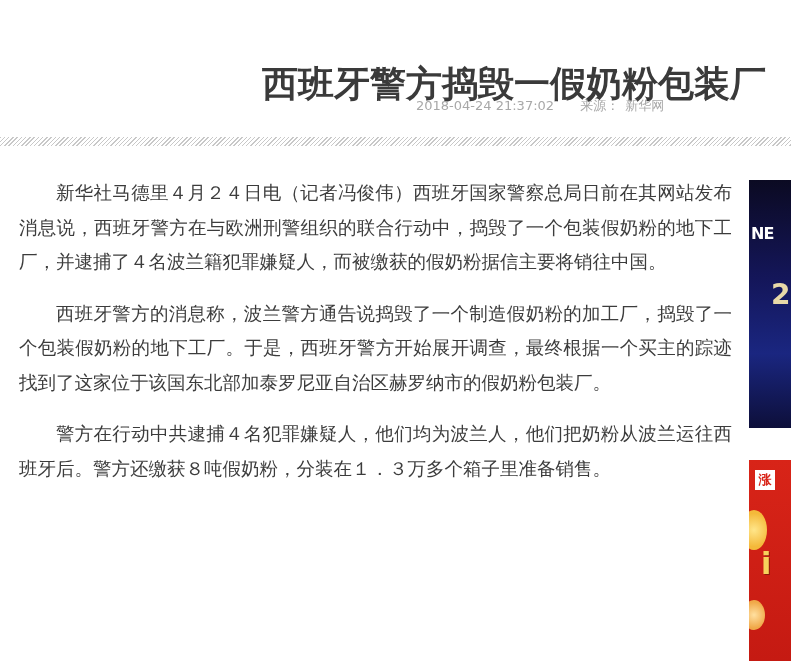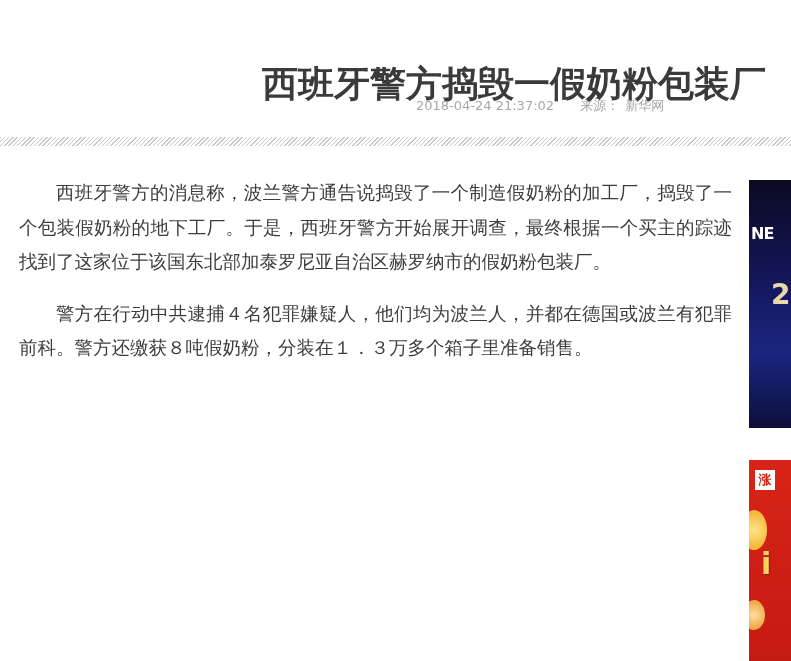--- a/index.html
+++ b/index.html
@@ -71,22 +71,23 @@
 <h1 class="title">西班牙警方捣毁一假奶粉包装厂</h1>
 
 <div class="meta">
   <span>2018-04-24 21:37:02</span>
   <span class="source-label">来源：</span><span class="source-value">新华网</span>
 </div>
 
 <div class="divider"></div>
 
 <div class="article">
+  <p>新华社马德里４月２４日电（记者冯俊伟）西班牙国家警察总局日前在其网站发布消息说，西班牙警方在与欧洲刑警组织的联合行动中，捣毁了一个包装假奶粉的地下工厂，并逮捕了４名波兰籍犯罪嫌疑人，而被缴获的假奶粉据信主要将销往中国。</p>
   <p>西班牙警方的消息称，波兰警方通告说捣毁了一个制造假奶粉的加工厂，捣毁了一个包装假奶粉的地下工厂。于是，西班牙警方开始展开调查，最终根据一个买主的踪迹找到了这家位于该国东北部加泰罗尼亚自治区赫罗纳市的假奶粉包装厂。</p>
-  <p>警方在行动中共逮捕４名犯罪嫌疑人，他们均为波兰人，并都在德国或波兰有犯罪前科。警方还缴获８吨假奶粉，分装在１．３万多个箱子里准备销售。</p>
+  <p>警方在行动中共逮捕４名犯罪嫌疑人，他们均为波兰人，他们把奶粉从波兰运往西班牙后。警方还缴获８吨假奶粉，分装在１．３万多个箱子里准备销售。</p>
 </div>
 
 <div class="ad-top">
   <span class="logo">NE</span>
   <span class="num">2</span>
 </div>
 
 <div class="ad-bottom">
   <span class="badge">涨</span>
   <span class="coin"></span>

